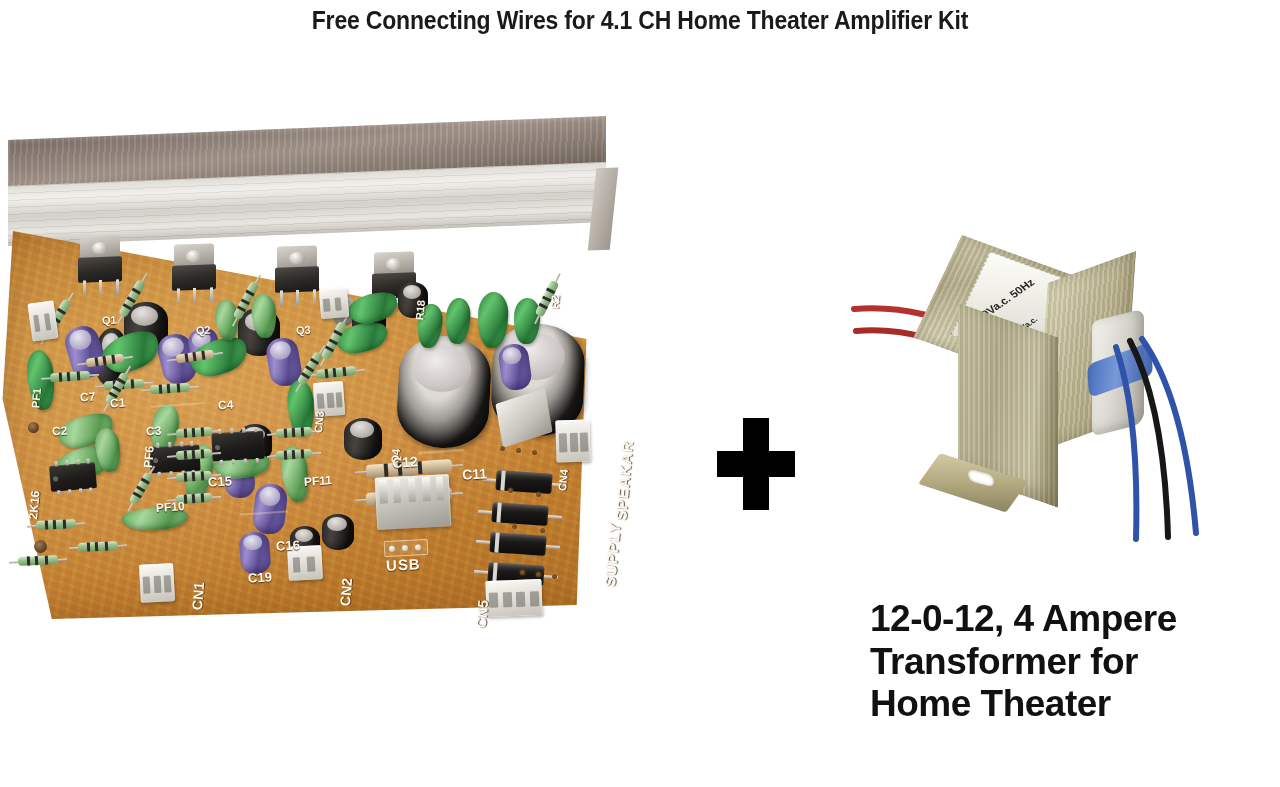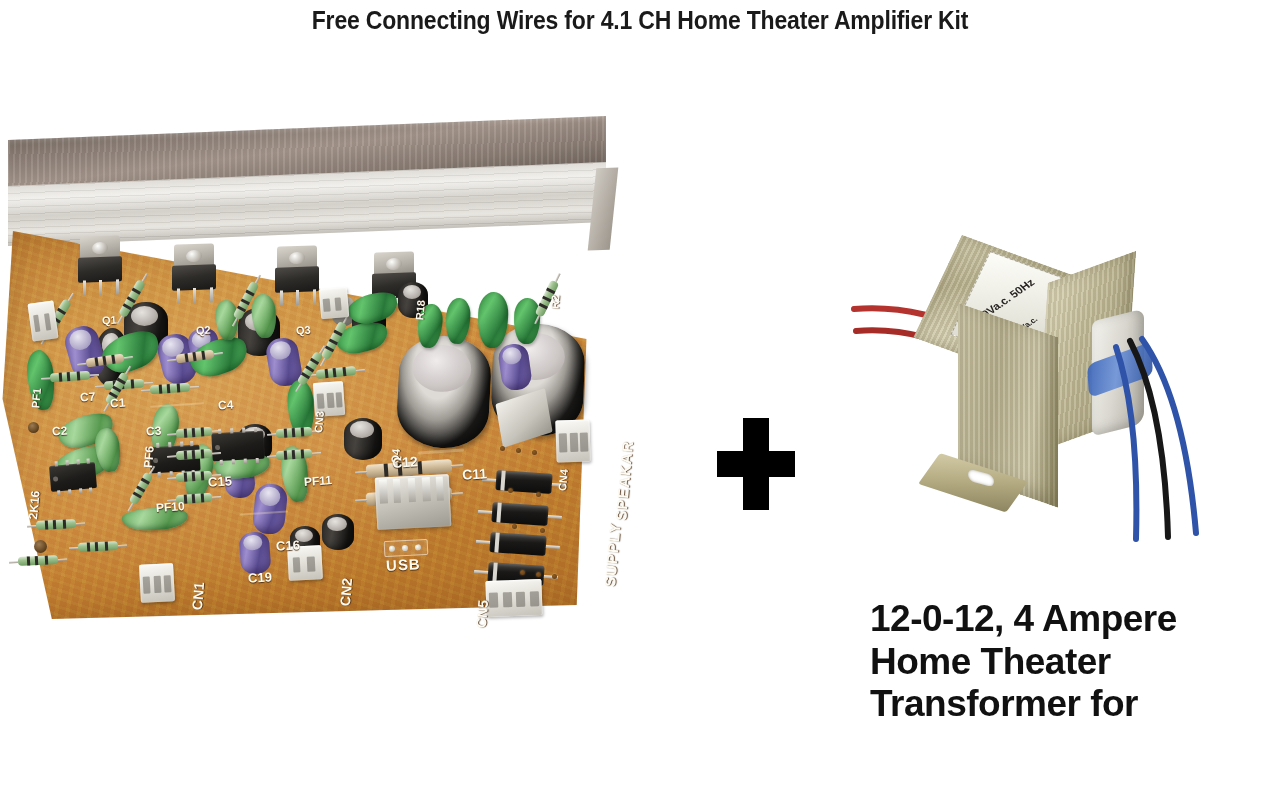--- a/index.html
+++ b/index.html
@@ -966,17 +966,17 @@
     <svg class="xf-wire" style="left:240px;top:100px;width:190px;height:230px;" viewBox="0 0 190 230">
       <path d="M36 22 C 52 70, 58 140, 56 214" stroke="#2f53a8" stroke-width="6" fill="none" stroke-linecap="round"></path>
       <path d="M50 16 C 76 66, 86 140, 88 212" stroke="#171717" stroke-width="6" fill="none" stroke-linecap="round"></path>
       <path d="M62 14 C 96 62, 110 138, 116 208" stroke="#2f53a8" stroke-width="6" fill="none" stroke-linecap="round"></path>
     </svg>
   </div>
 
 
   <div id="caption-right" class="caption">
     <div>12-0-12, 4 Ampere</div>
+    <div>Transformer for</div>
     <div>Home Theater</div>
-    <div>Transformer for</div>
   </div>
 
 </div>
 
 </body></html>

